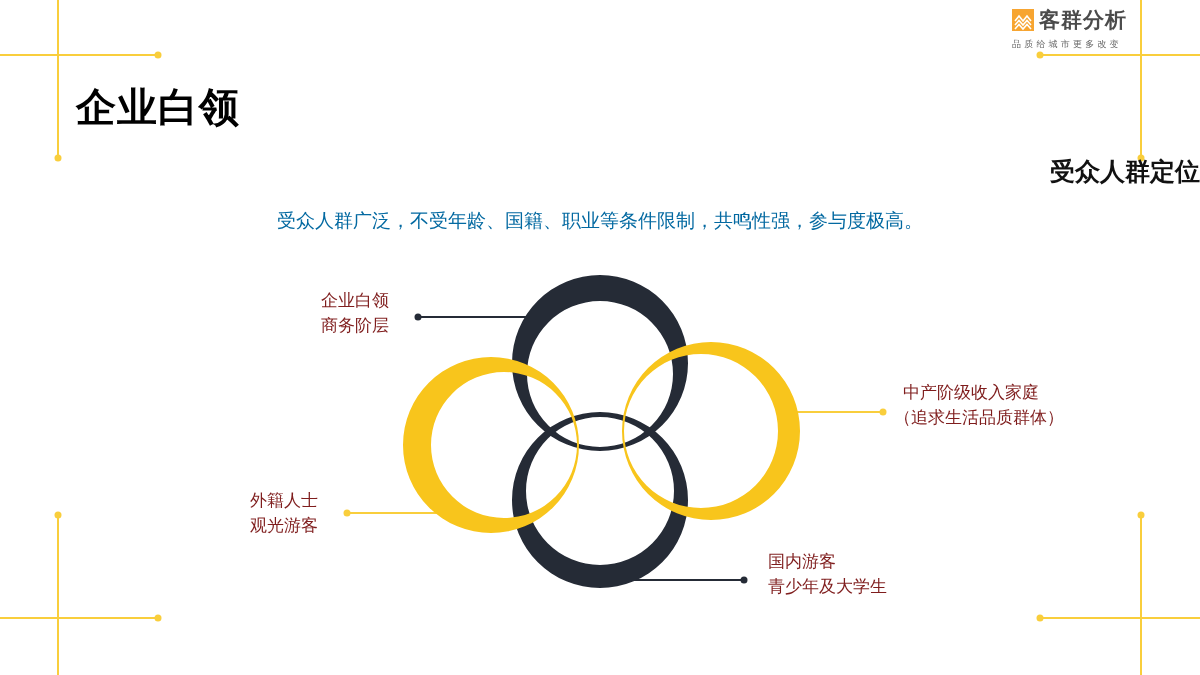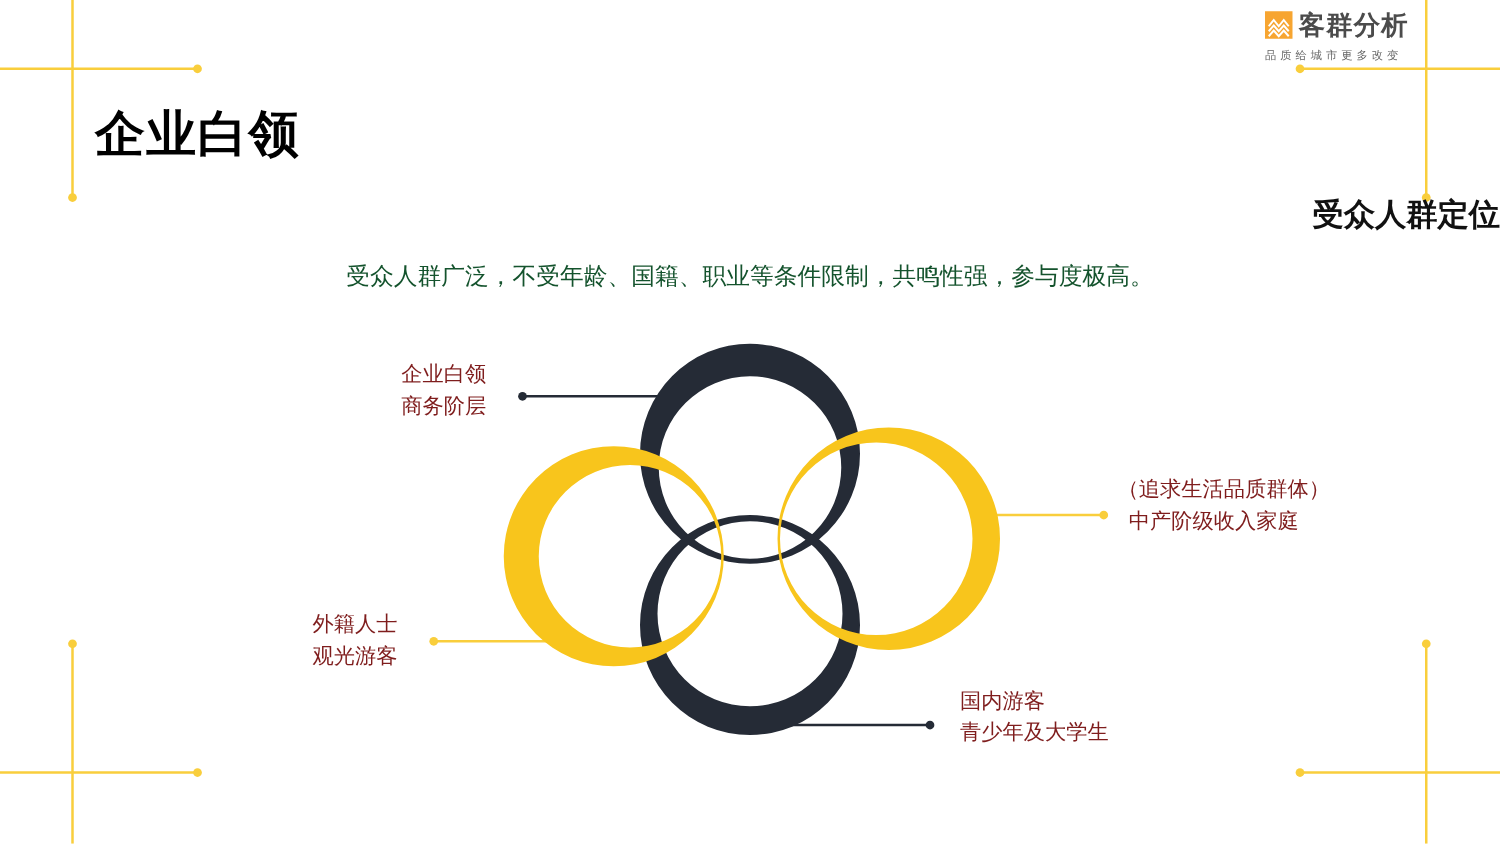--- a/index.html
+++ b/index.html
@@ -17,21 +17,21 @@
   .logo { position: absolute; left: 1012px; top: 8px; width: 130px; height: 46px; }
   .logo-mark { position: absolute; left: 0; top: 1px; width: 22px; height: 22px; background: #F7A531; }
   .logo-name { position: absolute; left: 27px; top: -2px; font-size: 21px; font-weight: bold; color: #4b4b4b; letter-spacing: 1px; white-space: nowrap; }
   .logo-slogan { position: absolute; left: 0; top: 30px; font-size: 9px; color: #666; letter-spacing: 3.2px; white-space: nowrap; }
   .section-title {
     position: absolute; left: 0; width: 1200px; top: 155px; text-align: right;
     font-size: 25px; font-weight: bold; color: #111;
   }
   .section-desc {
     position: absolute; left: 0; width: 1200px; top: 208px; text-align: center;
-    font-size: 19px; color: #14532d;
+    font-size: 19px; color: #0369a1;
   }
   .label {
     position: absolute; font-size: 17px; line-height: 25px; color: #7f1d1d; white-space: nowrap;
   }
 </style>
 </head>
 <body>
 
 <svg class="deco" width="1200" height="675">
   <g stroke="#F9CE3C" stroke-width="2" fill="#F9CE3C">
@@ -103,22 +103,22 @@
            M431,445 a73,73 0 1,0 146,0 a73,73 0 1,0 -146,0 Z"></path>
   <path fill="#F8C51C" fill-rule="evenodd" d="M622,431 a89,89 0 1,0 178,0 a89,89 0 1,0 -178,0 Z
            M624,431 a77,77 0 1,0 154,0 a77,77 0 1,0 -154,0 Z"></path>
 </svg>
 
 <div class="label" style="left:321px; top:288px;">
   <div>企业白领</div>
   <div>商务阶层</div>
 </div>
 <div class="label" style="left:903px; top:380px;">
+  <div>中产阶级收入家庭</div>
   <div style="margin-left:-9px;">（追求生活品质群体）</div>
-  <div>中产阶级收入家庭</div>
 </div>
 <div class="label" style="left:250px; top:488px;">
   <div>外籍人士</div>
   <div>观光游客</div>
 </div>
 <div class="label" style="left:768px; top:549px;">
   <div>国内游客</div>
   <div>青少年及大学生</div>
 </div>
 

